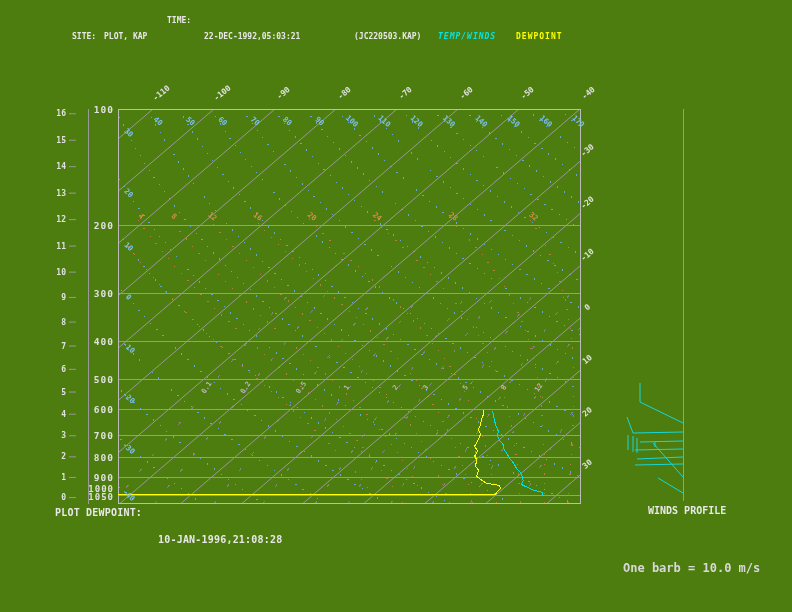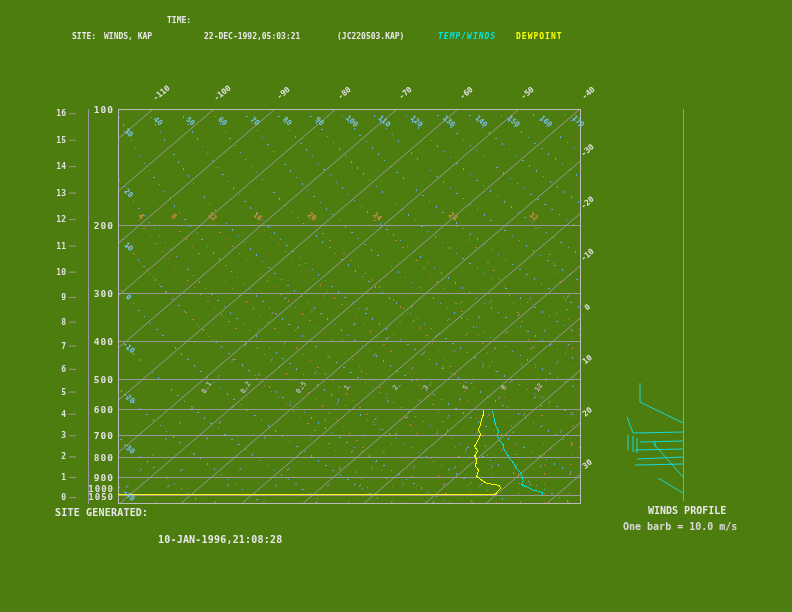--- a/index.html
+++ b/index.html
@@ -4,32 +4,32 @@
 <style>
   html,body{margin:0;padding:0;background:#000;}
   .stage{position:relative;width:792px;height:612px;background:#4d7c0f;overflow:hidden;
          font-family:"DejaVu Sans Mono",monospace;}
   .txt{position:absolute;white-space:pre;font-weight:bold;}
   .hdr{font-size:8px;color:#e8e8e8;letter-spacing:0px;}
   .cyan{color:#00e5e5;letter-spacing:1px;font-style:italic;}
   .yellow{color:#ffff00;letter-spacing:1px;padding-left:6px;}
   .ftr{font-size:10px;color:#e8e8e8;letter-spacing:0.2px;}
   .wtitle{font-size:10px;color:#e8e8e8;letter-spacing:0px;}
-  .wlegend{font-size:10px;color:#d8d8d8;}
+  .wlegend{font-size:12px;color:#d8d8d8;margin-top:40px;}
   svg{position:absolute;left:0;top:0;}
 </style>
 </head>
 <body>
 
 <div class="stage">
   <span class="txt hdr" style="left:72px;top:32px">SITE:</span>
-  <span class="txt hdr" style="left:104px;top:32px">WINDS, KAP</span>
+  <span class="txt hdr" style="left:104px;top:32px">PLOT, KAP</span>
   <span class="txt hdr" style="left:167px;top:16px">TIME:</span>
   <span class="txt hdr" style="left:204px;top:32px">22-DEC-1992,05:03:21</span>
-  <span class="txt hdr" style="left:337px;top:32px">(JC220503.KAP)</span>
+  <span class="txt hdr" style="left:354px;top:32px">(JC220503.KAP)</span>
   <span class="txt hdr cyan" style="left:438px;top:32px">TEMP/WINDS</span>
   <span class="txt hdr yellow" style="left:510px;top:32px">DEWPOINT</span>
 
   <svg id="chart" width="792" height="612">
       <defs>
         <clipPath id="box">
           <rect x="118" y="109" width="462" height="394.5607681520316"></rect>
         </clipPath>
       </defs>
       <g clip-path="url(#box)">
@@ -233,17 +233,17 @@
           <line x1="635" y1="450" x2="683" y2="449"></line>
           <line x1="637" y1="459" x2="683" y2="457"></line>
           <line x1="635" y1="465" x2="683" y2="464"></line>
           <line x1="655" y1="442" x2="655" y2="447"></line>
           <line x1="653" y1="443" x2="683" y2="477"></line>
           <line x1="658" y1="478" x2="683" y2="493"></line>
         </g>
       </g>
     </svg>
 
-  <span class="txt ftr" style="left:55px;top:507px">SITE GENERATED:</span>
+  <span class="txt ftr" style="left:55px;top:507px">PLOT DEWPOINT:</span>
   <span class="txt ftr" style="left:158px;top:534px">10-JAN-1996,21:08:28</span>
   <span class="txt wtitle" style="left:648px;top:505px">WINDS PROFILE</span>
   <span class="txt wlegend" style="left:623px;top:521px">One barb = 10.0 m/s</span>
 </div>
 
 </body></html>

